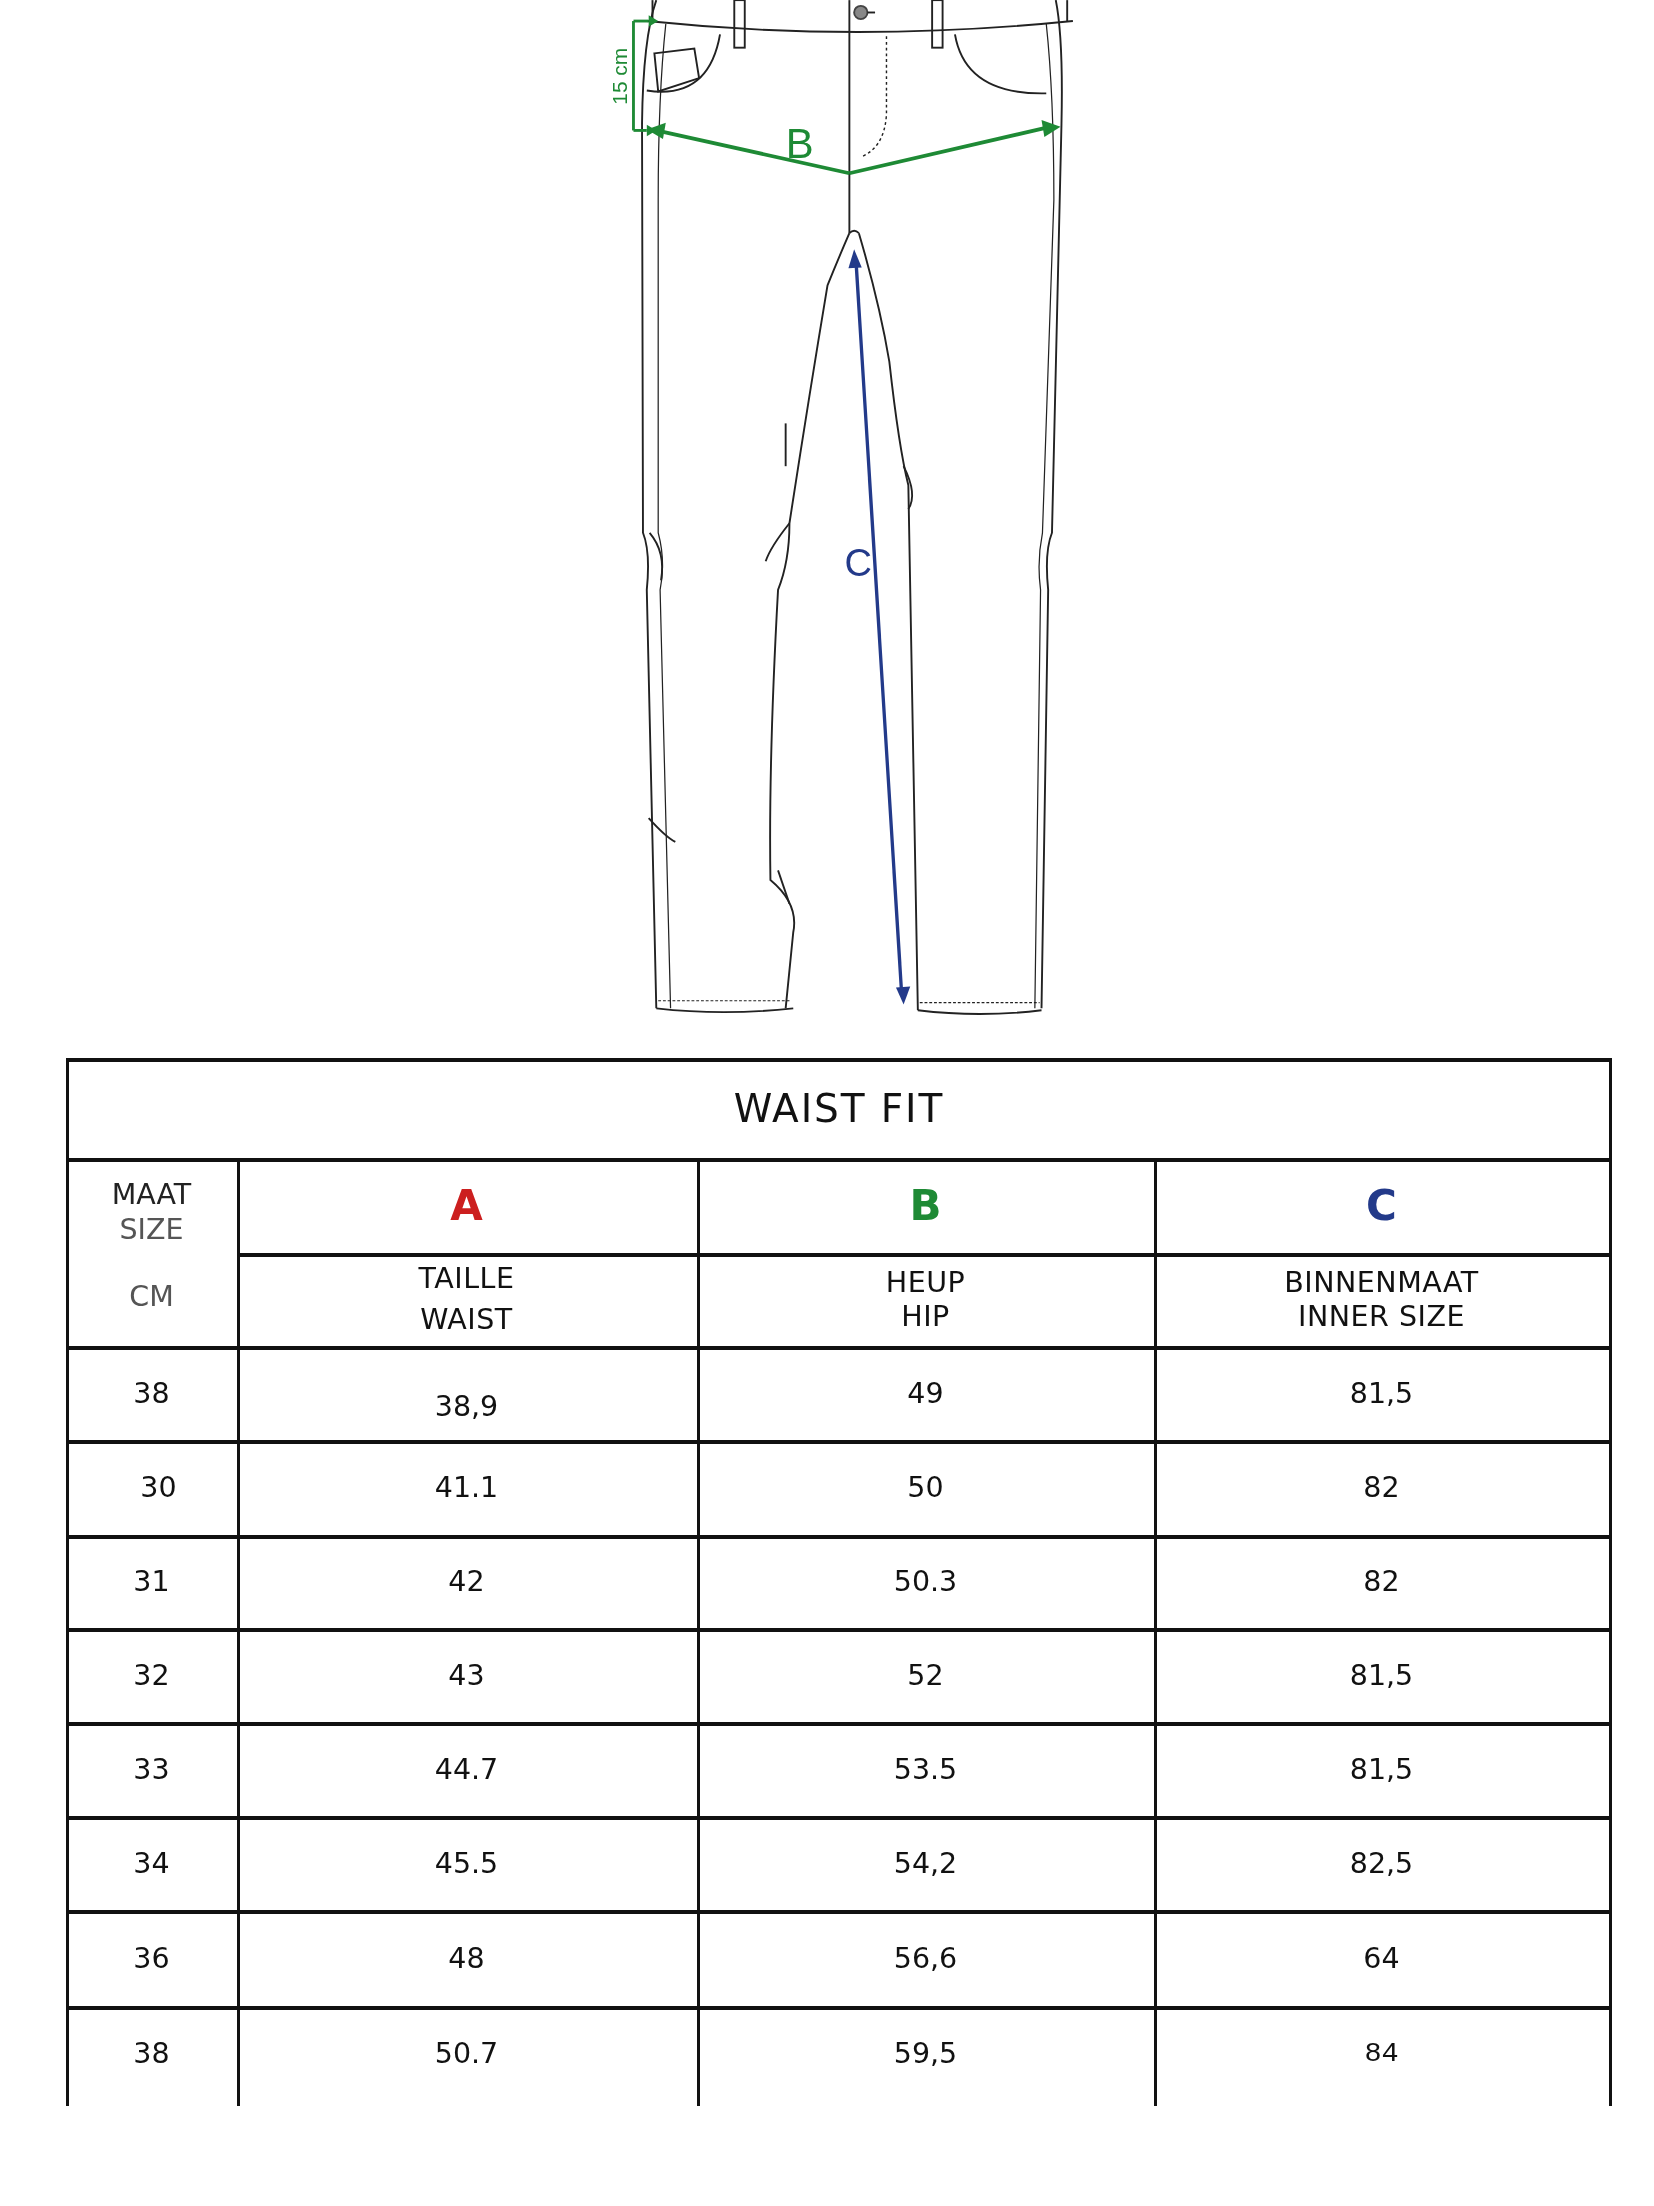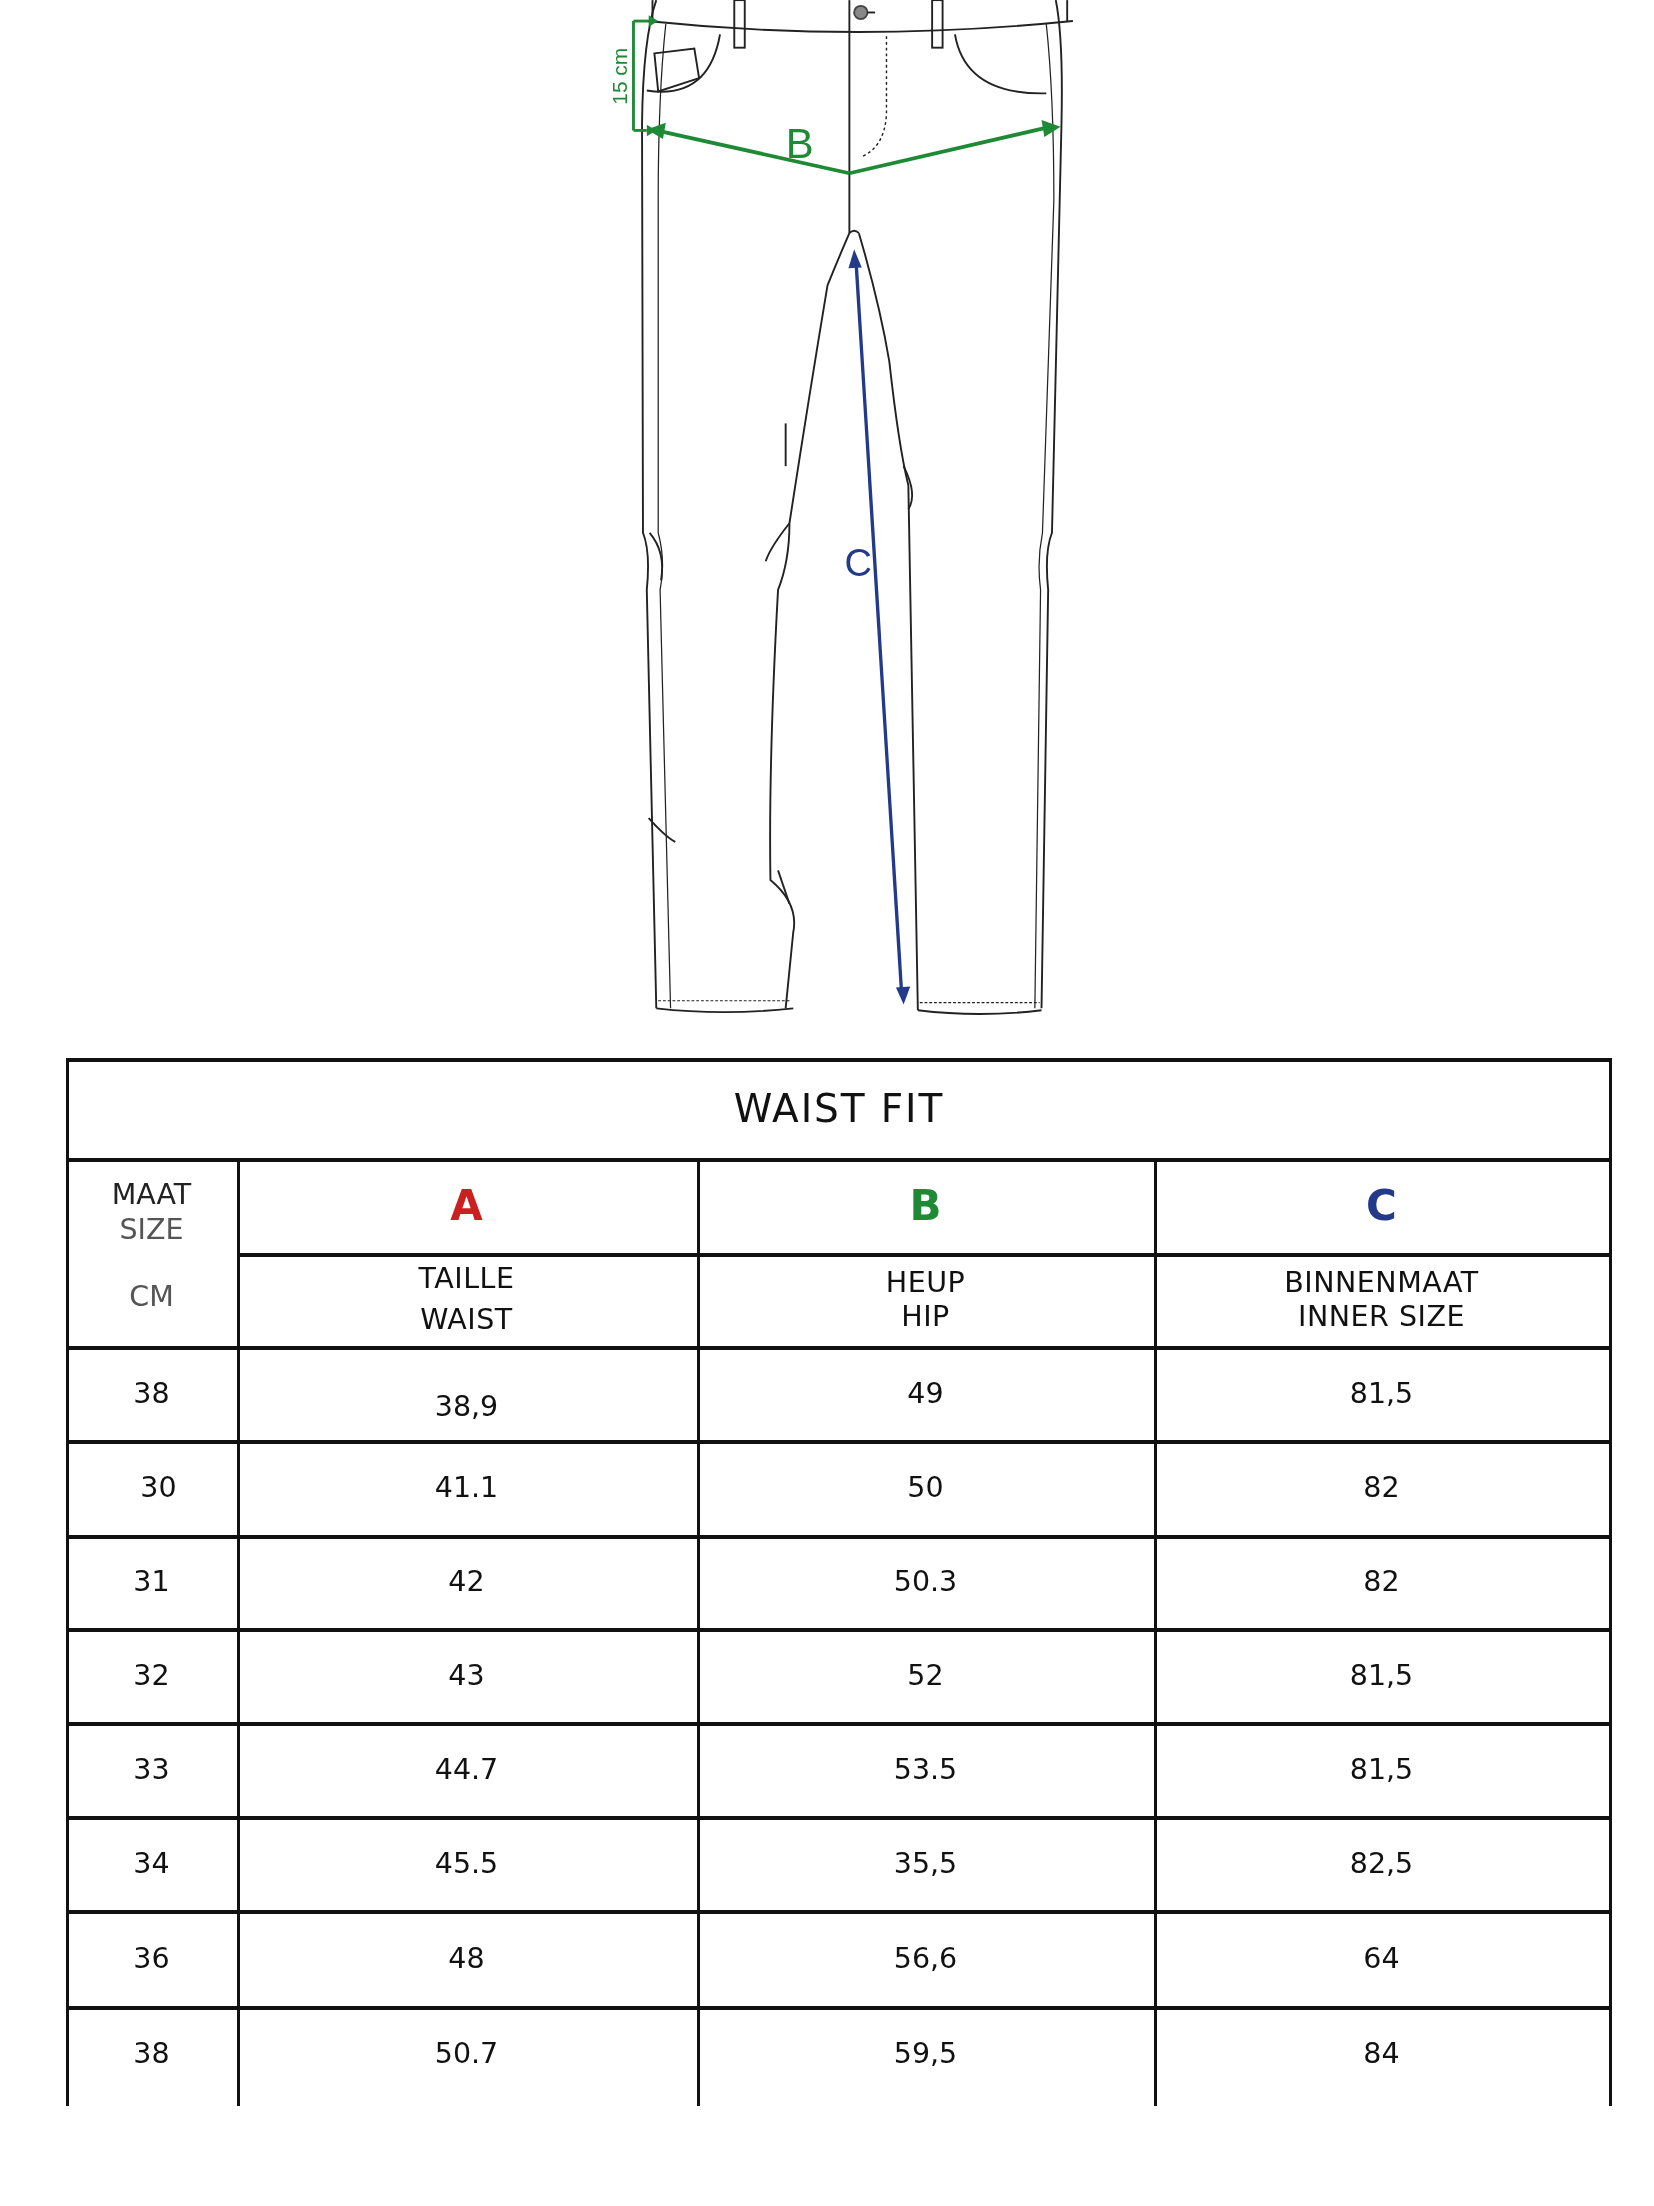--- a/index.html
+++ b/index.html
@@ -161,30 +161,30 @@
       </div>
       <div>
         <div class="cell val" style="left: 0px; top: 664px; width: 171px; height: 94px;">33</div>
         <div class="cell val" style="left: 171px; top: 664px; width: 459px; height: 94px;">44.7</div>
         <div class="cell val" style="left: 631px; top: 664px; width: 457px; height: 94px;">53.5</div>
         <div class="cell val" style="left: 1088px; top: 664px; width: 455px; height: 94px;">81,5</div>
       </div>
       <div>
         <div class="cell val" style="left: 0px; top: 758px; width: 171px; height: 94px;">34</div>
         <div class="cell val" style="left: 171px; top: 758px; width: 459px; height: 94px;">45.5</div>
-        <div class="cell val" style="left: 631px; top: 758px; width: 457px; height: 94px;">35,5</div>
+        <div class="cell val" style="left: 631px; top: 758px; width: 457px; height: 94px;">54,2</div>
         <div class="cell val" style="left: 1088px; top: 758px; width: 455px; height: 94px;">82,5</div>
       </div>
       <div>
         <div class="cell val" style="left: 0px; top: 852px; width: 171px; height: 96px;">36</div>
         <div class="cell val" style="left: 171px; top: 852px; width: 459px; height: 96px;">48</div>
         <div class="cell val" style="left: 631px; top: 852px; width: 457px; height: 96px;">56,6</div>
         <div class="cell val" style="left: 1088px; top: 852px; width: 455px; height: 96px;">64</div>
       </div>
       <div>
         <div class="cell val" style="left: 0px; top: 948px; width: 171px; height: 95px;">38</div>
         <div class="cell val" style="left: 171px; top: 948px; width: 459px; height: 95px;">50.7</div>
         <div class="cell val" style="left: 631px; top: 948px; width: 457px; height: 95px;">59,5</div>
-        <div class="cell val" style="left: 1088px; top: 948px; width: 455px; height: 95px;">84</div>
+        <div class="cell val" style="left: 1088px; top: 948px; width: 455px; height: 95px; font-family: Liberation Mono, monospace;">84</div>
       </div>
     </div>
 </div>
 
 
 </body></html>

